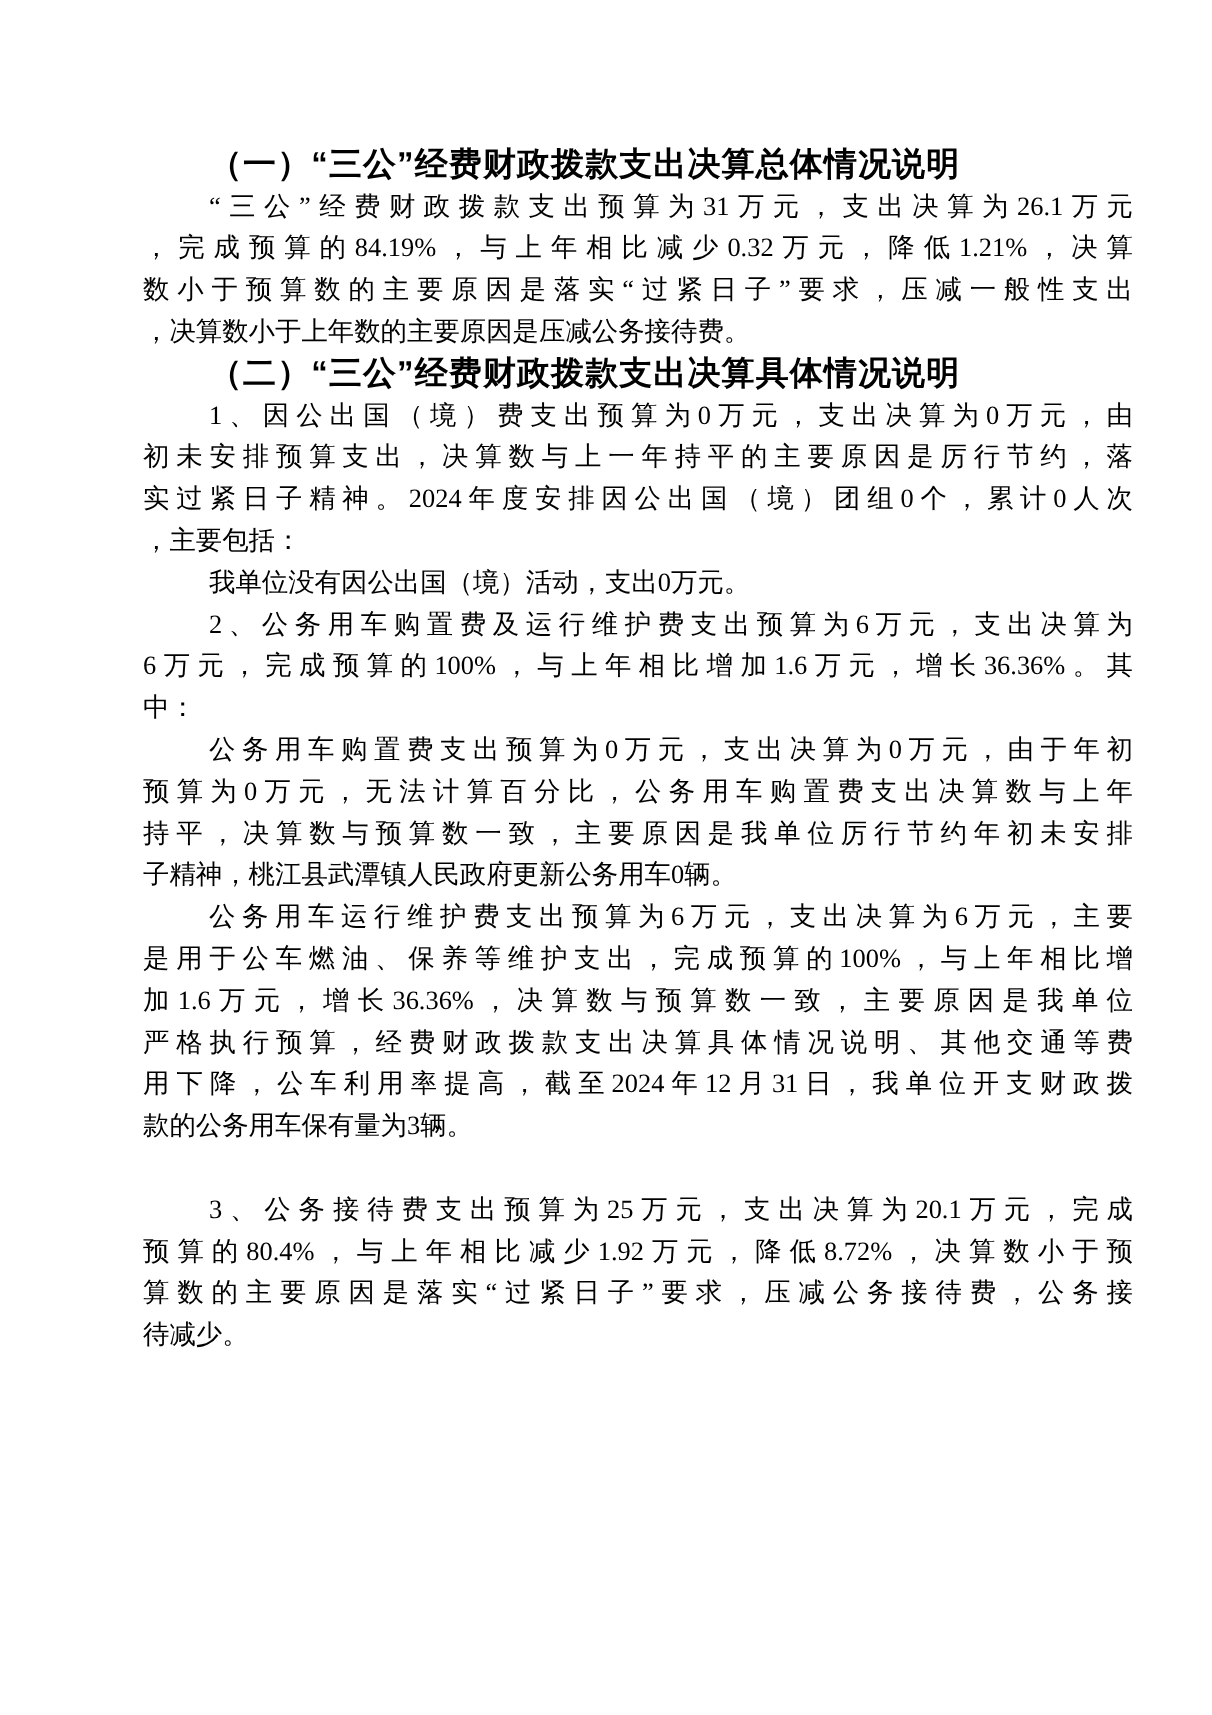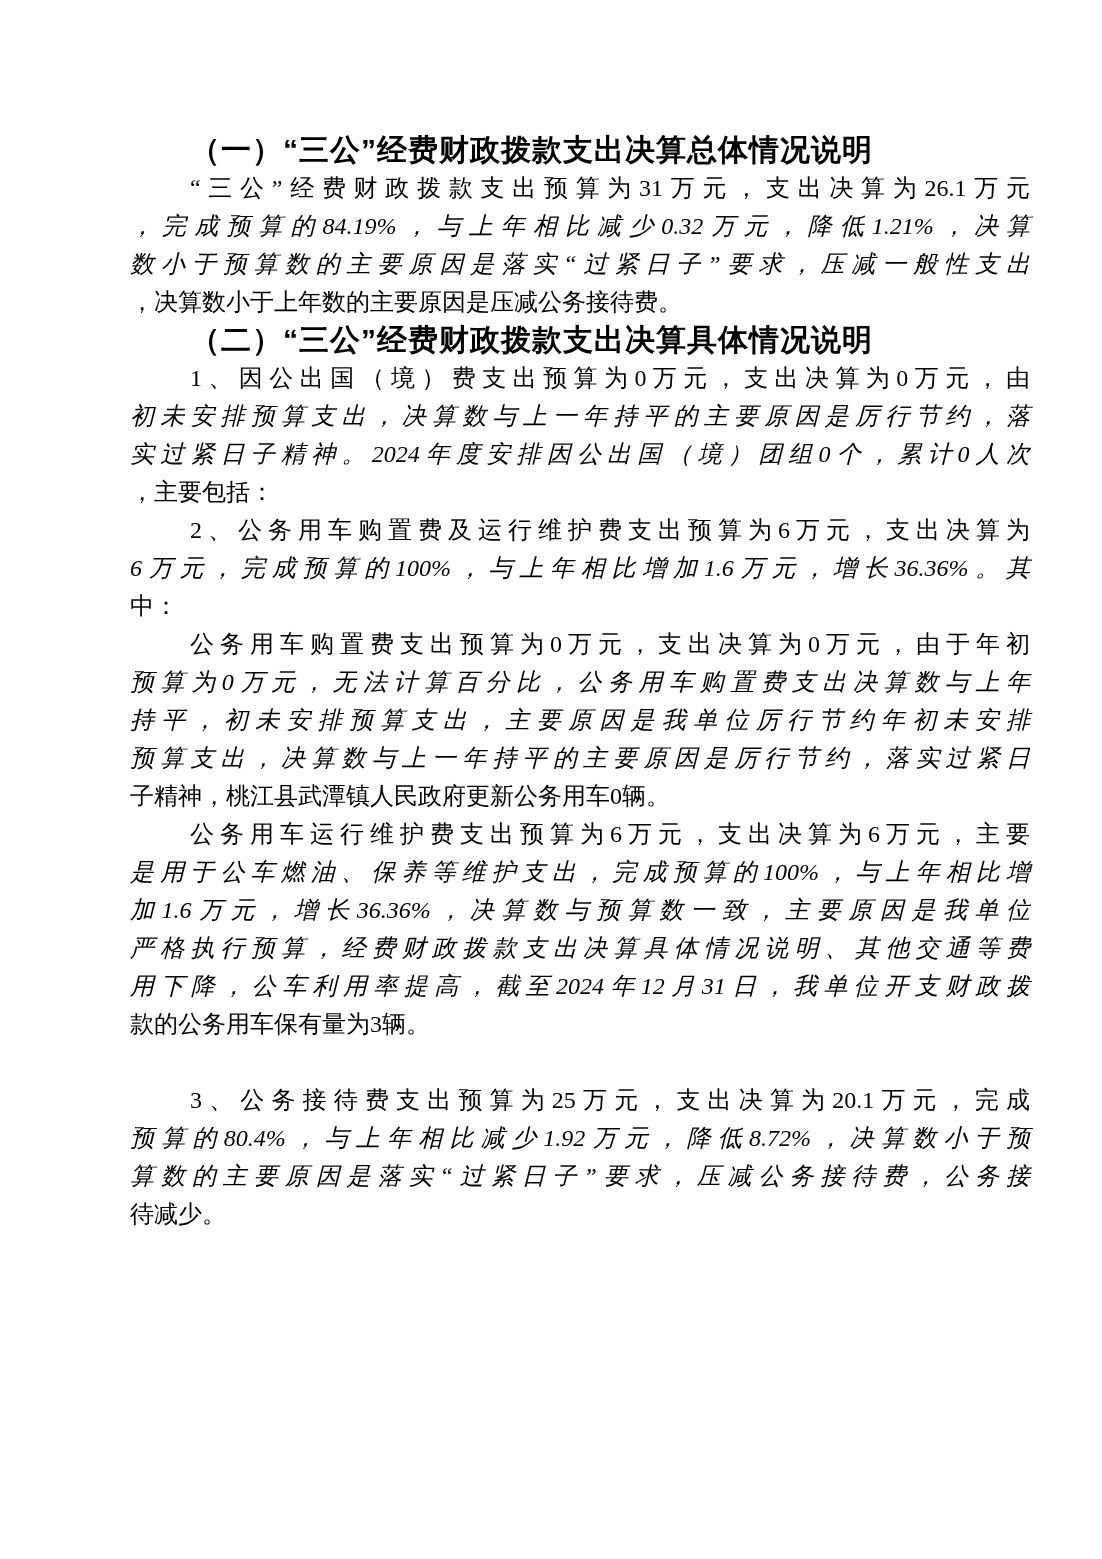--- a/index.html
+++ b/index.html
@@ -31,21 +31,20 @@
     font-size: 24px;
     line-height: 38px;
     height: 38px;
     white-space: normal;
     overflow: visible;
   }
   
   .j {
     text-align: justify;
     text-align-last: justify;
-    font-style: italic;
   }
   
   .ji {
     text-align: justify;
     text-align-last: justify;
     padding-left: 60px;
   }
   
   .l {
     text-align: left;
@@ -81,29 +80,29 @@
     <div class="line j">数小于预算数的主要原因是落实“过紧日子”要求，压减一般性支出</div>
     <div class="line l">，决算数小于上年数的主要原因是压减公务接待费。</div>
 
     <div class="line h">（二）“三公”经费财政拨款支出决算具体情况说明</div>
 
     <div class="line ji">1、因公出国（境）费支出预算为0万元，支出决算为0万元，由</div>
     <div class="line j">初未安排预算支出，决算数与上一年持平的主要原因是厉行节约，落</div>
     <div class="line j">实过紧日子精神。2024年度安排因公出国（境）团组0个，累计0人次</div>
     <div class="line l">，主要包括：</div>
 
+    <div class="line li">我单位没有因公出国（境）活动，支出0万元。</div>
 
     <div class="line ji">2、公务用车购置费及运行维护费支出预算为6万元，支出决算为</div>
     <div class="line j">6万元，完成预算的100%，与上年相比增加1.6万元，增长36.36%。其</div>
     <div class="line l">中：</div>
 
     <div class="line ji">公务用车购置费支出预算为0万元，支出决算为0万元，由于年初</div>
     <div class="line j">预算为0万元，无法计算百分比，公务用车购置费支出决算数与上年</div>
-    <div class="line j">持平，初未安排预算支出，主要原因是我单位厉行节约年初未安排</div>
-    <div class="line j">预算支出，决算数与上一年持平的主要原因是厉行节约，落实过紧日</div>
+    <div class="line j">持平，决算数与预算数一致，主要原因是我单位厉行节约年初未安排</div>
     <div class="line l">子精神，桃江县武潭镇人民政府更新公务用车0辆。</div>
 
     <div class="line ji">公务用车运行维护费支出预算为6万元，支出决算为6万元，主要</div>
     <div class="line j">是用于公车燃油、保养等维护支出，完成预算的100%，与上年相比增</div>
     <div class="line j">加1.6万元，增长36.36%，决算数与预算数一致，主要原因是我单位</div>
     <div class="line j">严格执行预算，经费财政拨款支出决算具体情况说明、其他交通等费</div>
     <div class="line j">用下降，公车利用率提高，截至2024年12月31日，我单位开支财政拨</div>
     <div class="line l">款的公务用车保有量为3辆。</div>
 
     <div class="line blank"></div>

